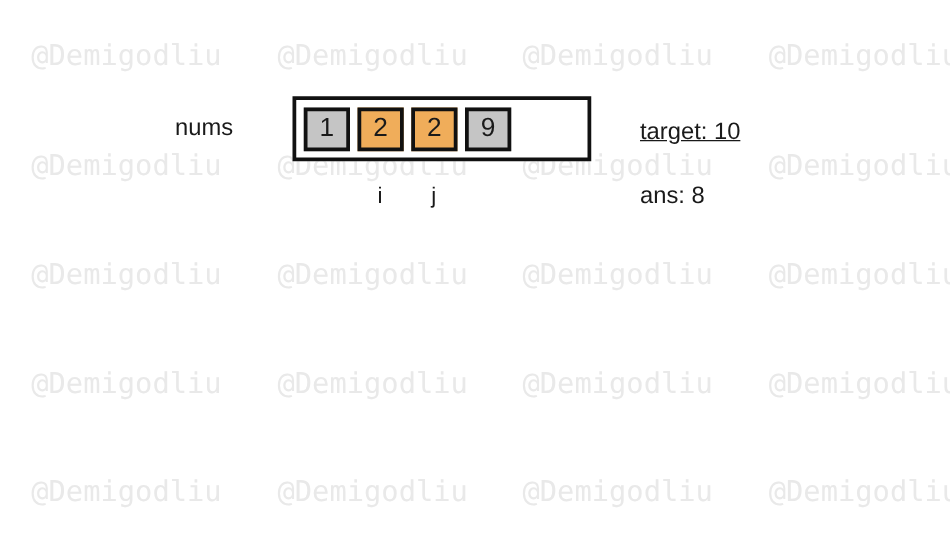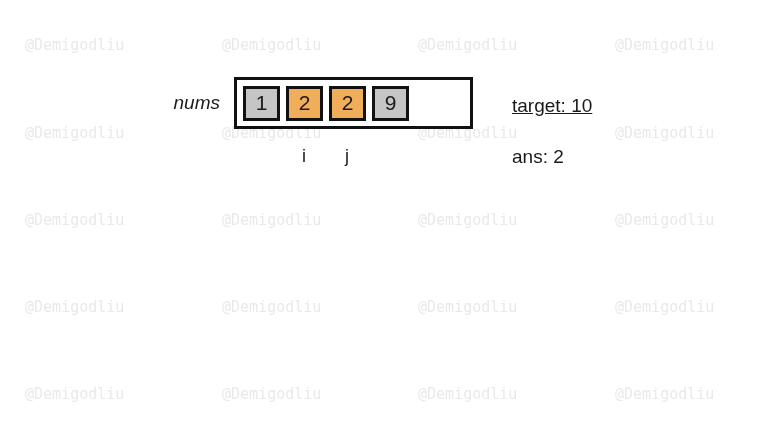--- a/index.html
+++ b/index.html
@@ -10,35 +10,34 @@
     background: #ffffff;
     overflow: hidden;
     font-family: "Liberation Sans", sans-serif;
     color: #1a1a1a;
   }
   
   #watermark-layer { position: absolute; inset: 0; z-index: 0; }
   .wm {
     position: absolute;
     font-family: "DejaVu Sans Mono", monospace;
-    font-size: 15px;
+    font-size: 23px;
     line-height: 22px;
     white-space: pre;
     user-select: none;
   }
   
   .nums-label {
     position: absolute;
     left: 140px; top: 92px;
     width: 80px;
-    text-align: right;
+    text-align: left;
     font-size: 19px;
     line-height: 22px;
     z-index: 1;
-    font-style: italic;
   }
   .array-box {
     position: absolute;
     left: 234px; top: 77px;
     width: 239px; height: 52px;
     box-sizing: border-box;
     border: 3px solid #111111;
     background: #ffffff;
     display: flex;
     align-items: center;
@@ -111,14 +110,14 @@
     <div class="cell" style="background: rgb(197, 197, 197);">1</div>
     <div class="cell" style="background: rgb(240, 173, 90);">2</div>
     <div class="cell" style="background: rgb(240, 173, 90);">2</div>
     <div class="cell" style="background: rgb(197, 197, 197);">9</div>
   </div>
 
   <span class="ptr ptr-i">i</span>
   <span class="ptr ptr-j">j</span>
 
   <span class="info-text info-target">target: 10</span>
-  <span class="info-text info-ans">ans: 2</span>
+  <span class="info-text info-ans">ans: 8</span>
 </div>
 
 </body></html>

